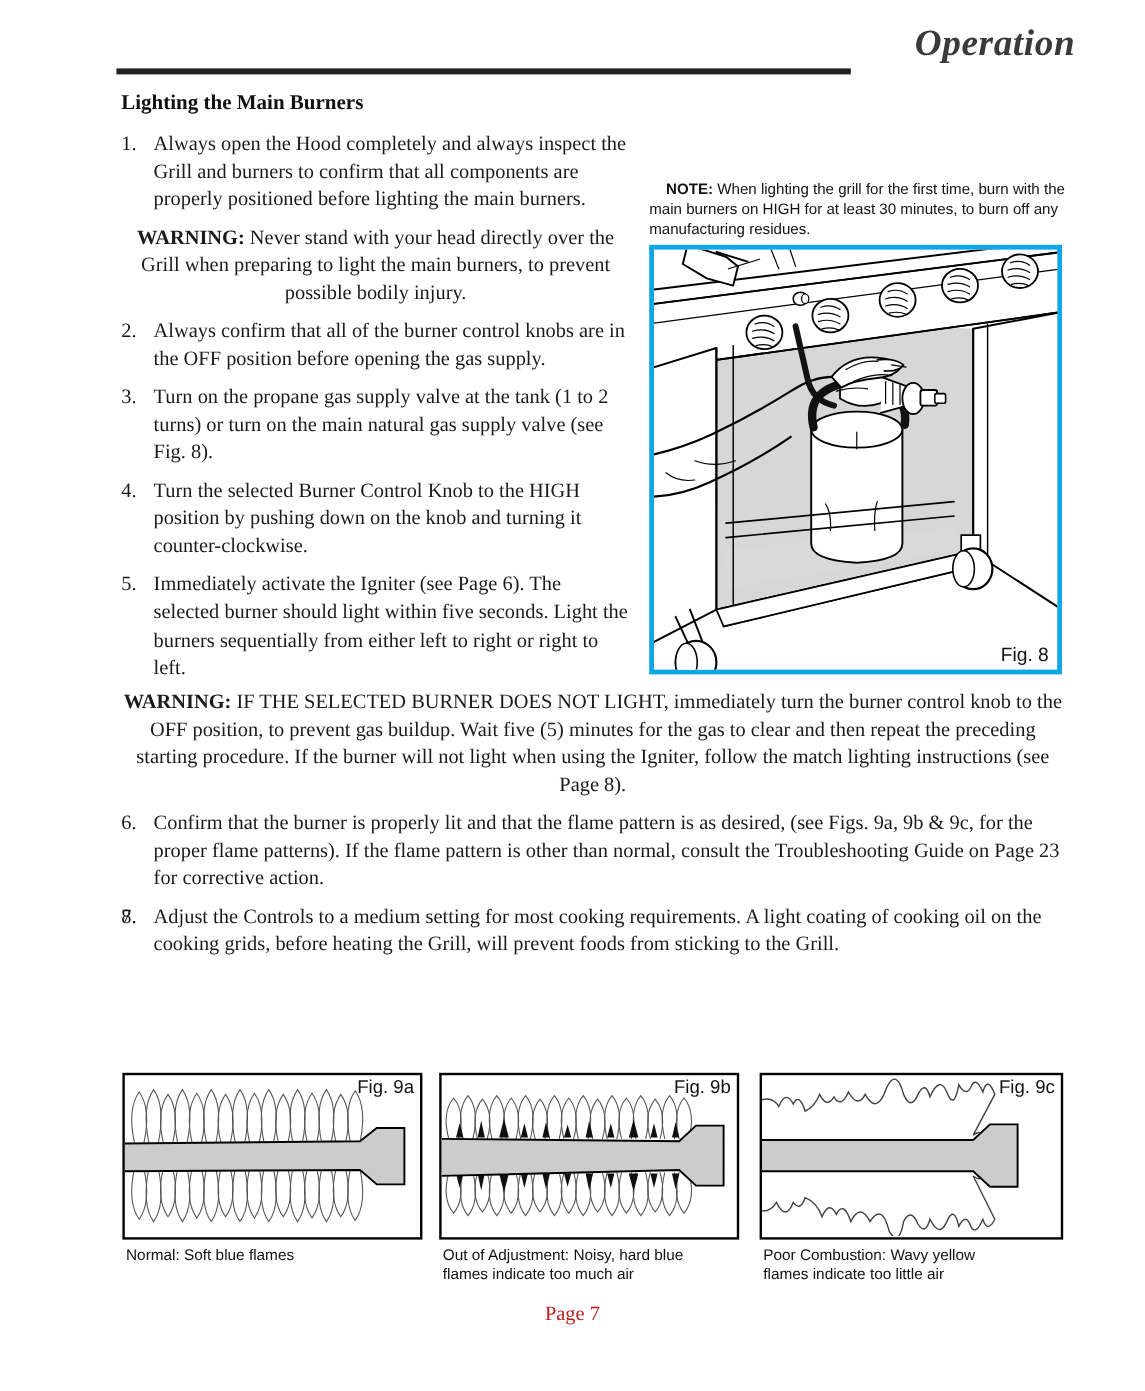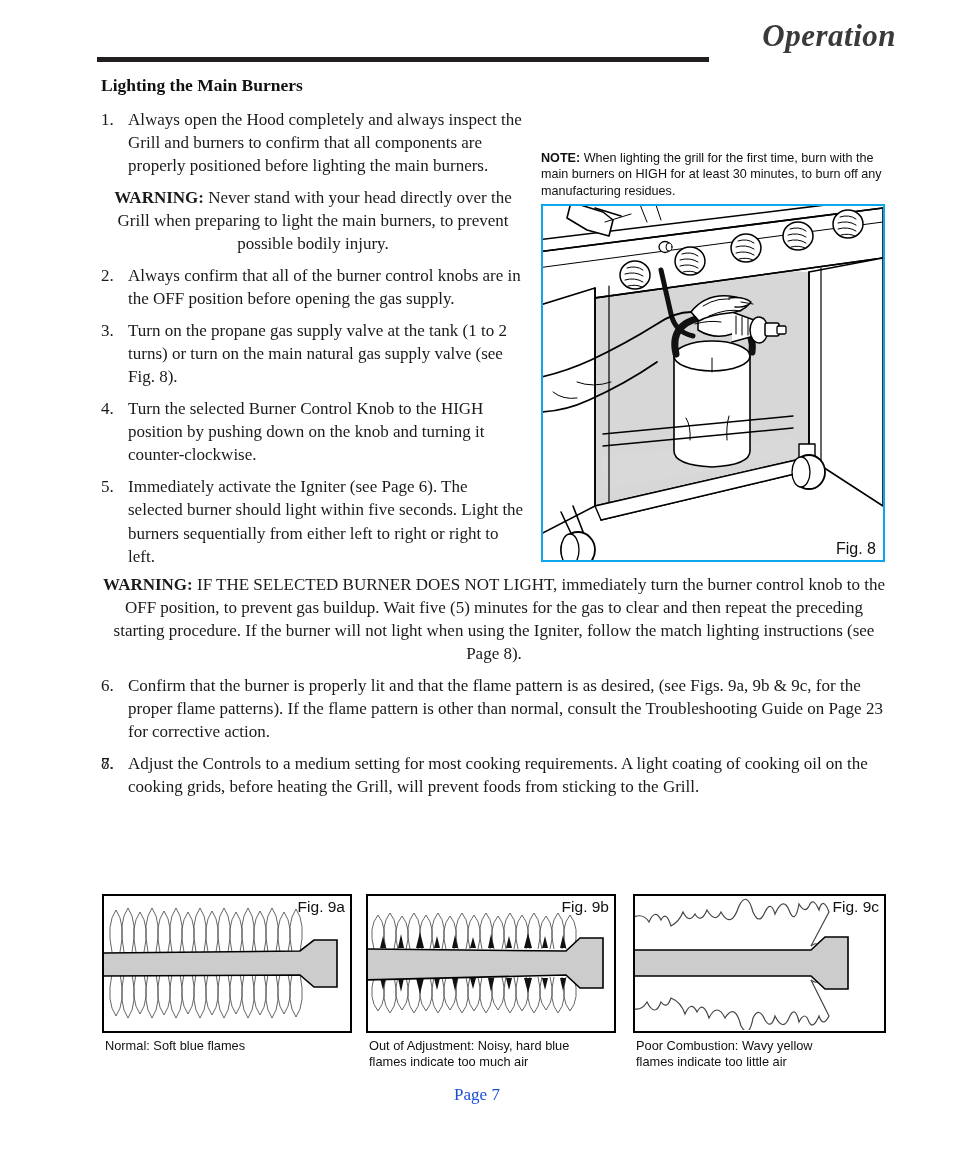--- a/index.html
+++ b/index.html
@@ -94,30 +94,30 @@
   #note-block {
     position: absolute;
     left: 541px;
     top: 150px;
     width: 348px;
     font-family: "Liberation Sans", sans-serif;
     font-size: 12.6px;
     line-height: 1.3;
     color: #111;
   }
-  #note-block .note-label { font-weight: bold; }
+  #note-block .note-label { font-weight: bold; margin-left: 14px; }
 
   
   #fig8-box {
     position: absolute;
     left: 541px;
     top: 204px;
     width: 344px;
     height: 358px;
-    border: 2px solid #0ea5e9;
+    border: 4px solid #0ea5e9;
     box-sizing: border-box;
     background: #fff;
     overflow: hidden;
   }
   #fig8-box svg { display: block; }
   #fig8-caption {
     position: absolute;
     right: 7px;
     bottom: 2px;
     font-family: "Liberation Sans", sans-serif;
@@ -172,21 +172,21 @@
 
   
   #page-footer {
     position: absolute;
     left: 0;
     top: 1085px;
     width: 954px;
     text-align: center;
     font-family: "Liberation Serif", serif;
     font-size: 17px;
-    color: #1d4ed8;
+    color: #b91c1c;
   }
 </style>
 </head>
 <body>
 
 <div id="header-rule"></div>
 <div id="page-header-title">Operation</div>
 
 <div id="section-heading">Lighting the Main Burners</div>
 

